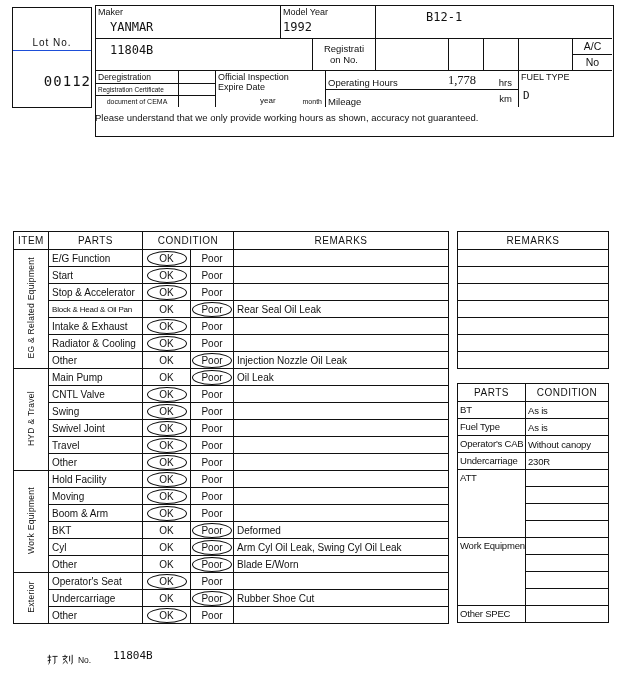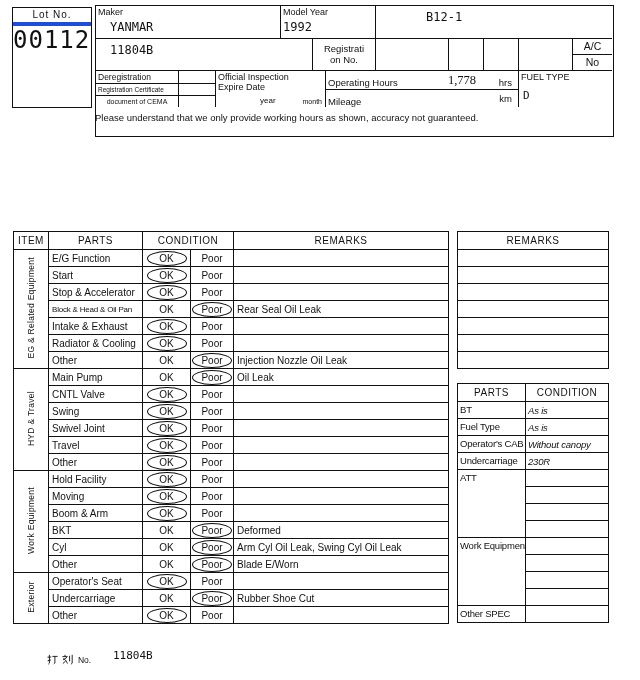--- a/index.html
+++ b/index.html
@@ -5,22 +5,22 @@
   html,body{margin:0;padding:0;}
   body{
     width:640px;height:680px;position:relative;background:#fff;color:#111;
     font-family:"Liberation Sans", sans-serif;
     -webkit-font-smoothing:antialiased;
   }
   .sheet{position:absolute;inset:0;}
 
   
   .lot-box{position:absolute;left:12px;top:7px;width:80px;height:101px;border:1.5px solid #111;box-sizing:border-box;}
-  .lot-head{height:14px;border-bottom:4px solid #1d4ed8;text-align:center;font-size:10px;line-height:14px;letter-spacing:1px;}
-  .lot-value{text-align:left;font-size:24px;letter-spacing:1px;font-family:"DejaVu Sans Mono",monospace;}
+  .lot-head{height:14px;border-bottom:1px solid #1d4ed8;text-align:center;font-size:10px;line-height:14px;letter-spacing:1px;margin-top:28px;}
+  .lot-value{text-align:right;font-size:14px;letter-spacing:1px;margin-top:22px;font-family:"DejaVu Sans Mono",monospace;}
 
   
   .tt{position:absolute;left:95px;top:5px;width:519px;height:132px;border:1.5px solid #111;box-sizing:border-box;}
   .tt-cell{position:absolute;box-sizing:border-box;border-right:1px solid #111;border-bottom:1px solid #111;padding:1px 2px;overflow:visible;}
   .tt-cell.nr{border-right:none}
   .tt-cell.nb{border-bottom:none}
   .lbl{display:block;font-size:9px;line-height:10px;white-space:nowrap;}
   .val{display:block;font-size:12px;margin:3px 0 0 12px;white-space:nowrap;font-family:"DejaVu Sans Mono",monospace;}
   .val.center{margin:3px 0 10px 0;text-align:left;}
   .regno-lbl{display:block;font-size:9.5px;line-height:11px;text-align:center;padding-top:3px;white-space:pre-line;}
@@ -60,21 +60,21 @@
   
   .rem{left:457px;top:231px;width:151px;border:1.5px solid #111;}
   .rem thead th{height:18px;font-size:10px;font-weight:normal;text-align:center;letter-spacing:0.5px;}
   .rem tbody td{height:17px;}
 
   
   .spec{left:457px;top:383px;width:151px;border:1.5px solid #111;}
   .spec thead th{height:18px;font-size:10px;font-weight:normal;text-align:center;letter-spacing:0.5px;}
   .spec tbody td{height:17px;font-size:9.5px;padding:0 2px;}
   .spec-part{vertical-align:top;padding-top:2px !important;font-size:9px;letter-spacing:-0.2px;}
-  .spec-cond{font-size:9.5px;letter-spacing:-0.2px;font-style:italic;}
+  .spec-cond{font-size:9.5px;letter-spacing:-0.2px;}
 
   
   .stamp{position:absolute;left:47px;top:649px;height:14px;}
   .stamp-label{display:inline-block;vertical-align:middle;}
   .stamp-label svg{vertical-align:middle;}
   .stamp-suffix{font-size:8.5px;vertical-align:middle;}
   .stamp-value{position:absolute;left:66px;top:0;font-size:11px;font-family:"DejaVu Sans Mono",monospace;}
 </style>
 </head>
 <body>

